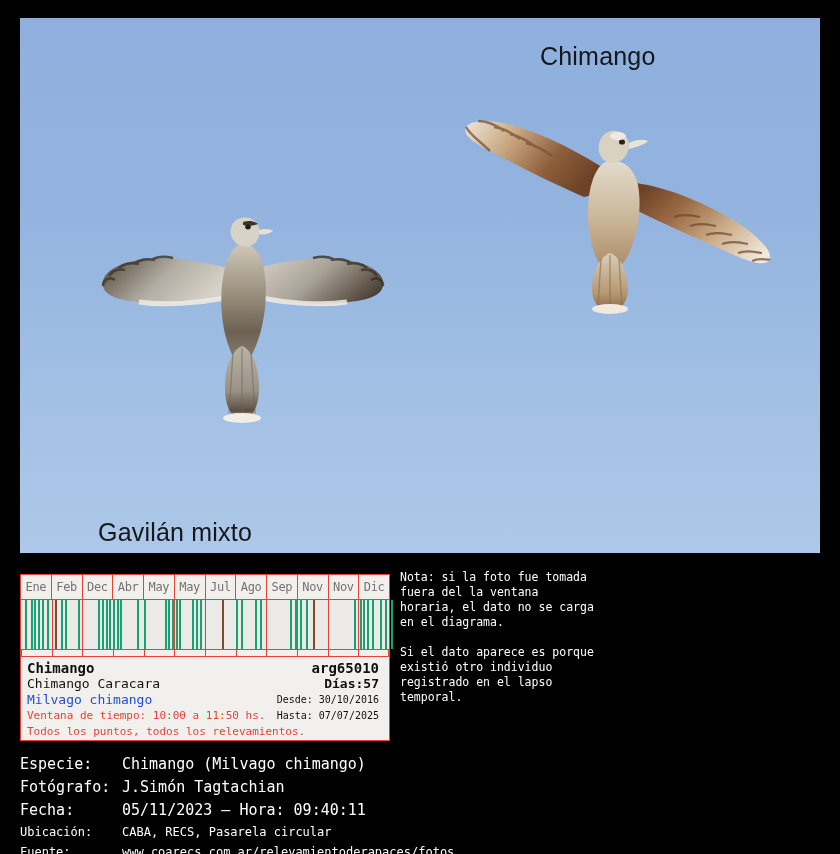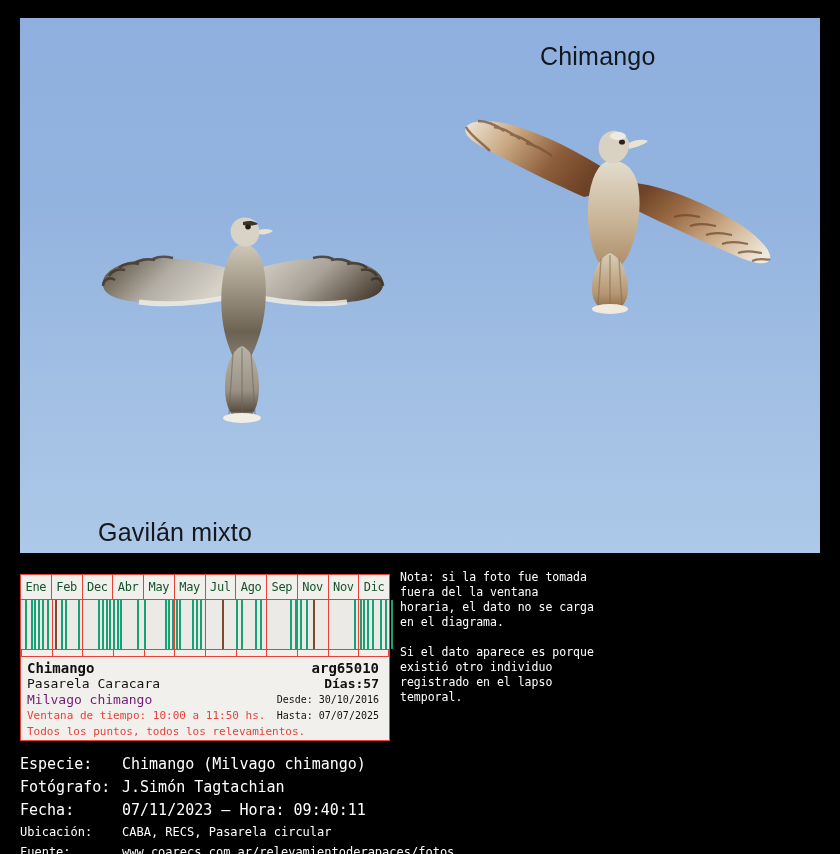--- a/index.html
+++ b/index.html
@@ -28,42 +28,42 @@
   .chart-panel{
     position:absolute;left:20px;top:574px;width:370px;height:167px;
     background:#f2f0ec;border:1px solid #e8413a;box-sizing:border-box;
   }
   .months{
     position:relative;display:flex;height:25px;width:100%;
     border-bottom:1px solid #e8413a;box-sizing:border-box;
   }
   .month-cell{
     flex:1 1 0;display:flex;align-items:center;justify-content:center;
-    font-family:"DejaVu Sans Mono",monospace;font-size:12px;color:#14532d;
+    font-family:"DejaVu Sans Mono",monospace;font-size:12px;color:#737373;
     border-right:1px solid #e8413a;box-sizing:border-box;letter-spacing:-.3px;
   }
   .month-cell:last-child{border-right:none;}
 
   .bars-area{
     position:relative;height:50px;width:100%;
     border-bottom:1px solid #e8413a;box-sizing:border-box;background:#eceae6;
   }
   .grid-line{position:absolute;top:0;bottom:0;width:1px;background:#e8413a;}
   .bar{position:absolute;top:0;bottom:0;width:2px;}
 
   .tickrow{position:relative;height:7px;width:100%;border-bottom:1px solid #e8413a;box-sizing:border-box;background:#f2f0ec;}
   .tick{position:absolute;top:0;bottom:0;width:1px;background:#e8413a;}
 
   .info{position:relative;padding:3px 6px 0 6px;height:82px;box-sizing:border-box;}
   .info-row{position:relative;height:16px;line-height:16px;white-space:nowrap;}
   .i-left{position:absolute;left:0;}
   .i-right{position:absolute;right:4px;}
   .t-common{font-size:14px;font-weight:bold;color:#111;font-family:"DejaVu Sans Mono",monospace;}
   .t-eng{font-size:13px;color:#111;font-family:"DejaVu Sans Mono",monospace;}
-  .t-sci{font-size:13px;color:#701a75;font-family:"DejaVu Sans Mono",monospace;}
+  .t-sci{font-size:13px;color:#1d4ed8;font-family:"DejaVu Sans Mono",monospace;}
   .t-red{font-size:11px;color:#e8413a;font-family:"DejaVu Sans Mono",monospace;}
   .t-code{font-size:14px;font-weight:bold;color:#111;font-family:"DejaVu Sans Mono",monospace;}
   .t-days{font-size:13px;font-weight:bold;color:#111;font-family:"DejaVu Sans Mono",monospace;}
   .t-small{font-size:10px;color:#111;font-family:"DejaVu Sans Mono",monospace;}
 
   
   .note{
     position:absolute;left:400px;top:570px;width:200px;
     color:#fff;font-family:"DejaVu Sans Mono",monospace;font-size:11.5px;line-height:15px;
   }
@@ -296,21 +296,21 @@
         <div class="tick" style="left: 91.6667%;"></div>
         <div class="tick" style="left: 99.8%;"></div>
       </div>
 
     <div class="info">
       <div class="info-row">
         <span class="i-left t-common">Chimango</span>
         <span class="i-right t-code">arg65010</span>
       </div>
       <div class="info-row">
-        <span class="i-left t-eng">Pasarela Caracara</span>
+        <span class="i-left t-eng">Chimango Caracara</span>
         <span class="i-right t-days">Días:57</span>
       </div>
       <div class="info-row">
         <span class="i-left t-sci">Milvago chimango</span>
         <span class="i-right t-small">Desde: 30/10/2016</span>
       </div>
       <div class="info-row">
         <span class="i-left t-red">Ventana de tiempo: 10:00 a 11:50 hs.</span>
         <span class="i-right t-small">Hasta: 07/07/2025</span>
       </div>
@@ -329,21 +329,21 @@
       <div class="meta-row">
         <span class="m-key">Especie:</span>
         <span class="m-val">Chimango (Milvago chimango)</span>
       </div>
       <div class="meta-row">
         <span class="m-key">Fotógrafo:</span>
         <span class="m-val">J.Simón Tagtachian</span>
       </div>
       <div class="meta-row">
         <span class="m-key">Fecha:</span>
-        <span class="m-val">07/11/2023 — Hora: 09:40:11</span>
+        <span class="m-val">05/11/2023 — Hora: 09:40:11</span>
       </div>
       <div class="meta-row small">
         <span class="m-key">Ubicación:</span>
         <span class="m-val">CABA, RECS, Pasarela circular</span>
       </div>
       <div class="meta-row small">
         <span class="m-key">Fuente:</span>
         <span class="m-val">www.coarecs.com.ar/relevamientoderapaces/fotos</span>
       </div>
     </div>

